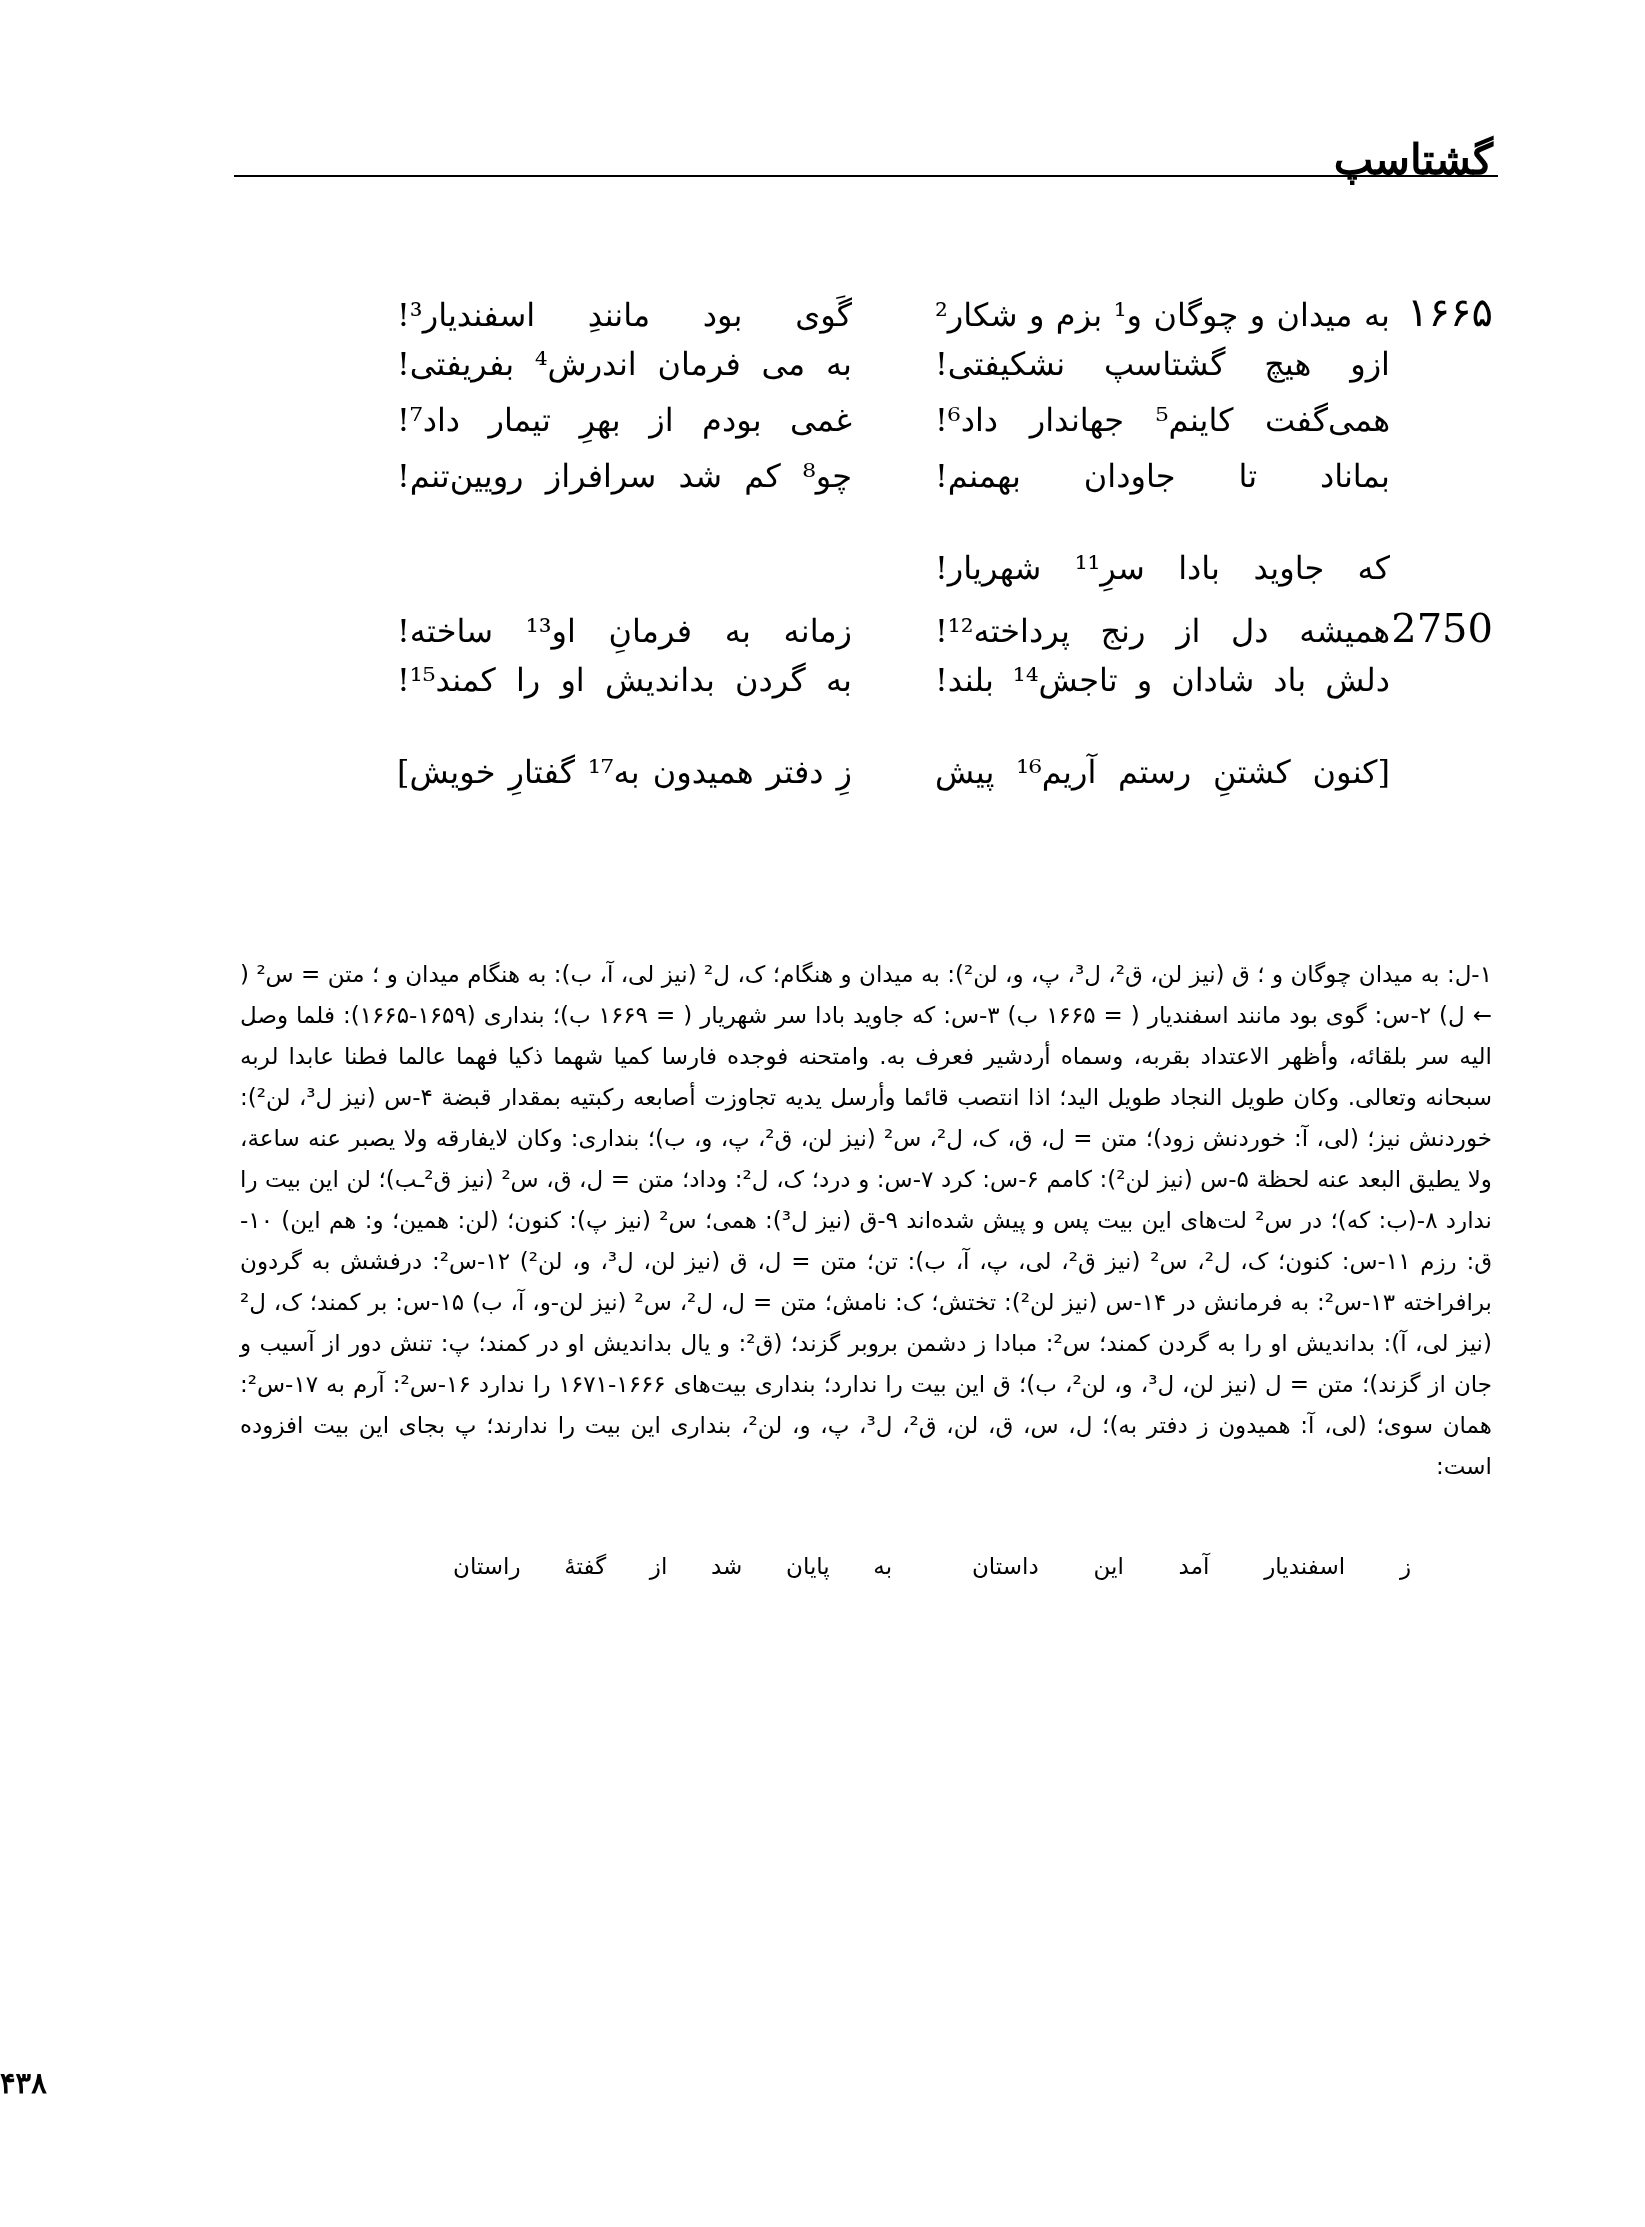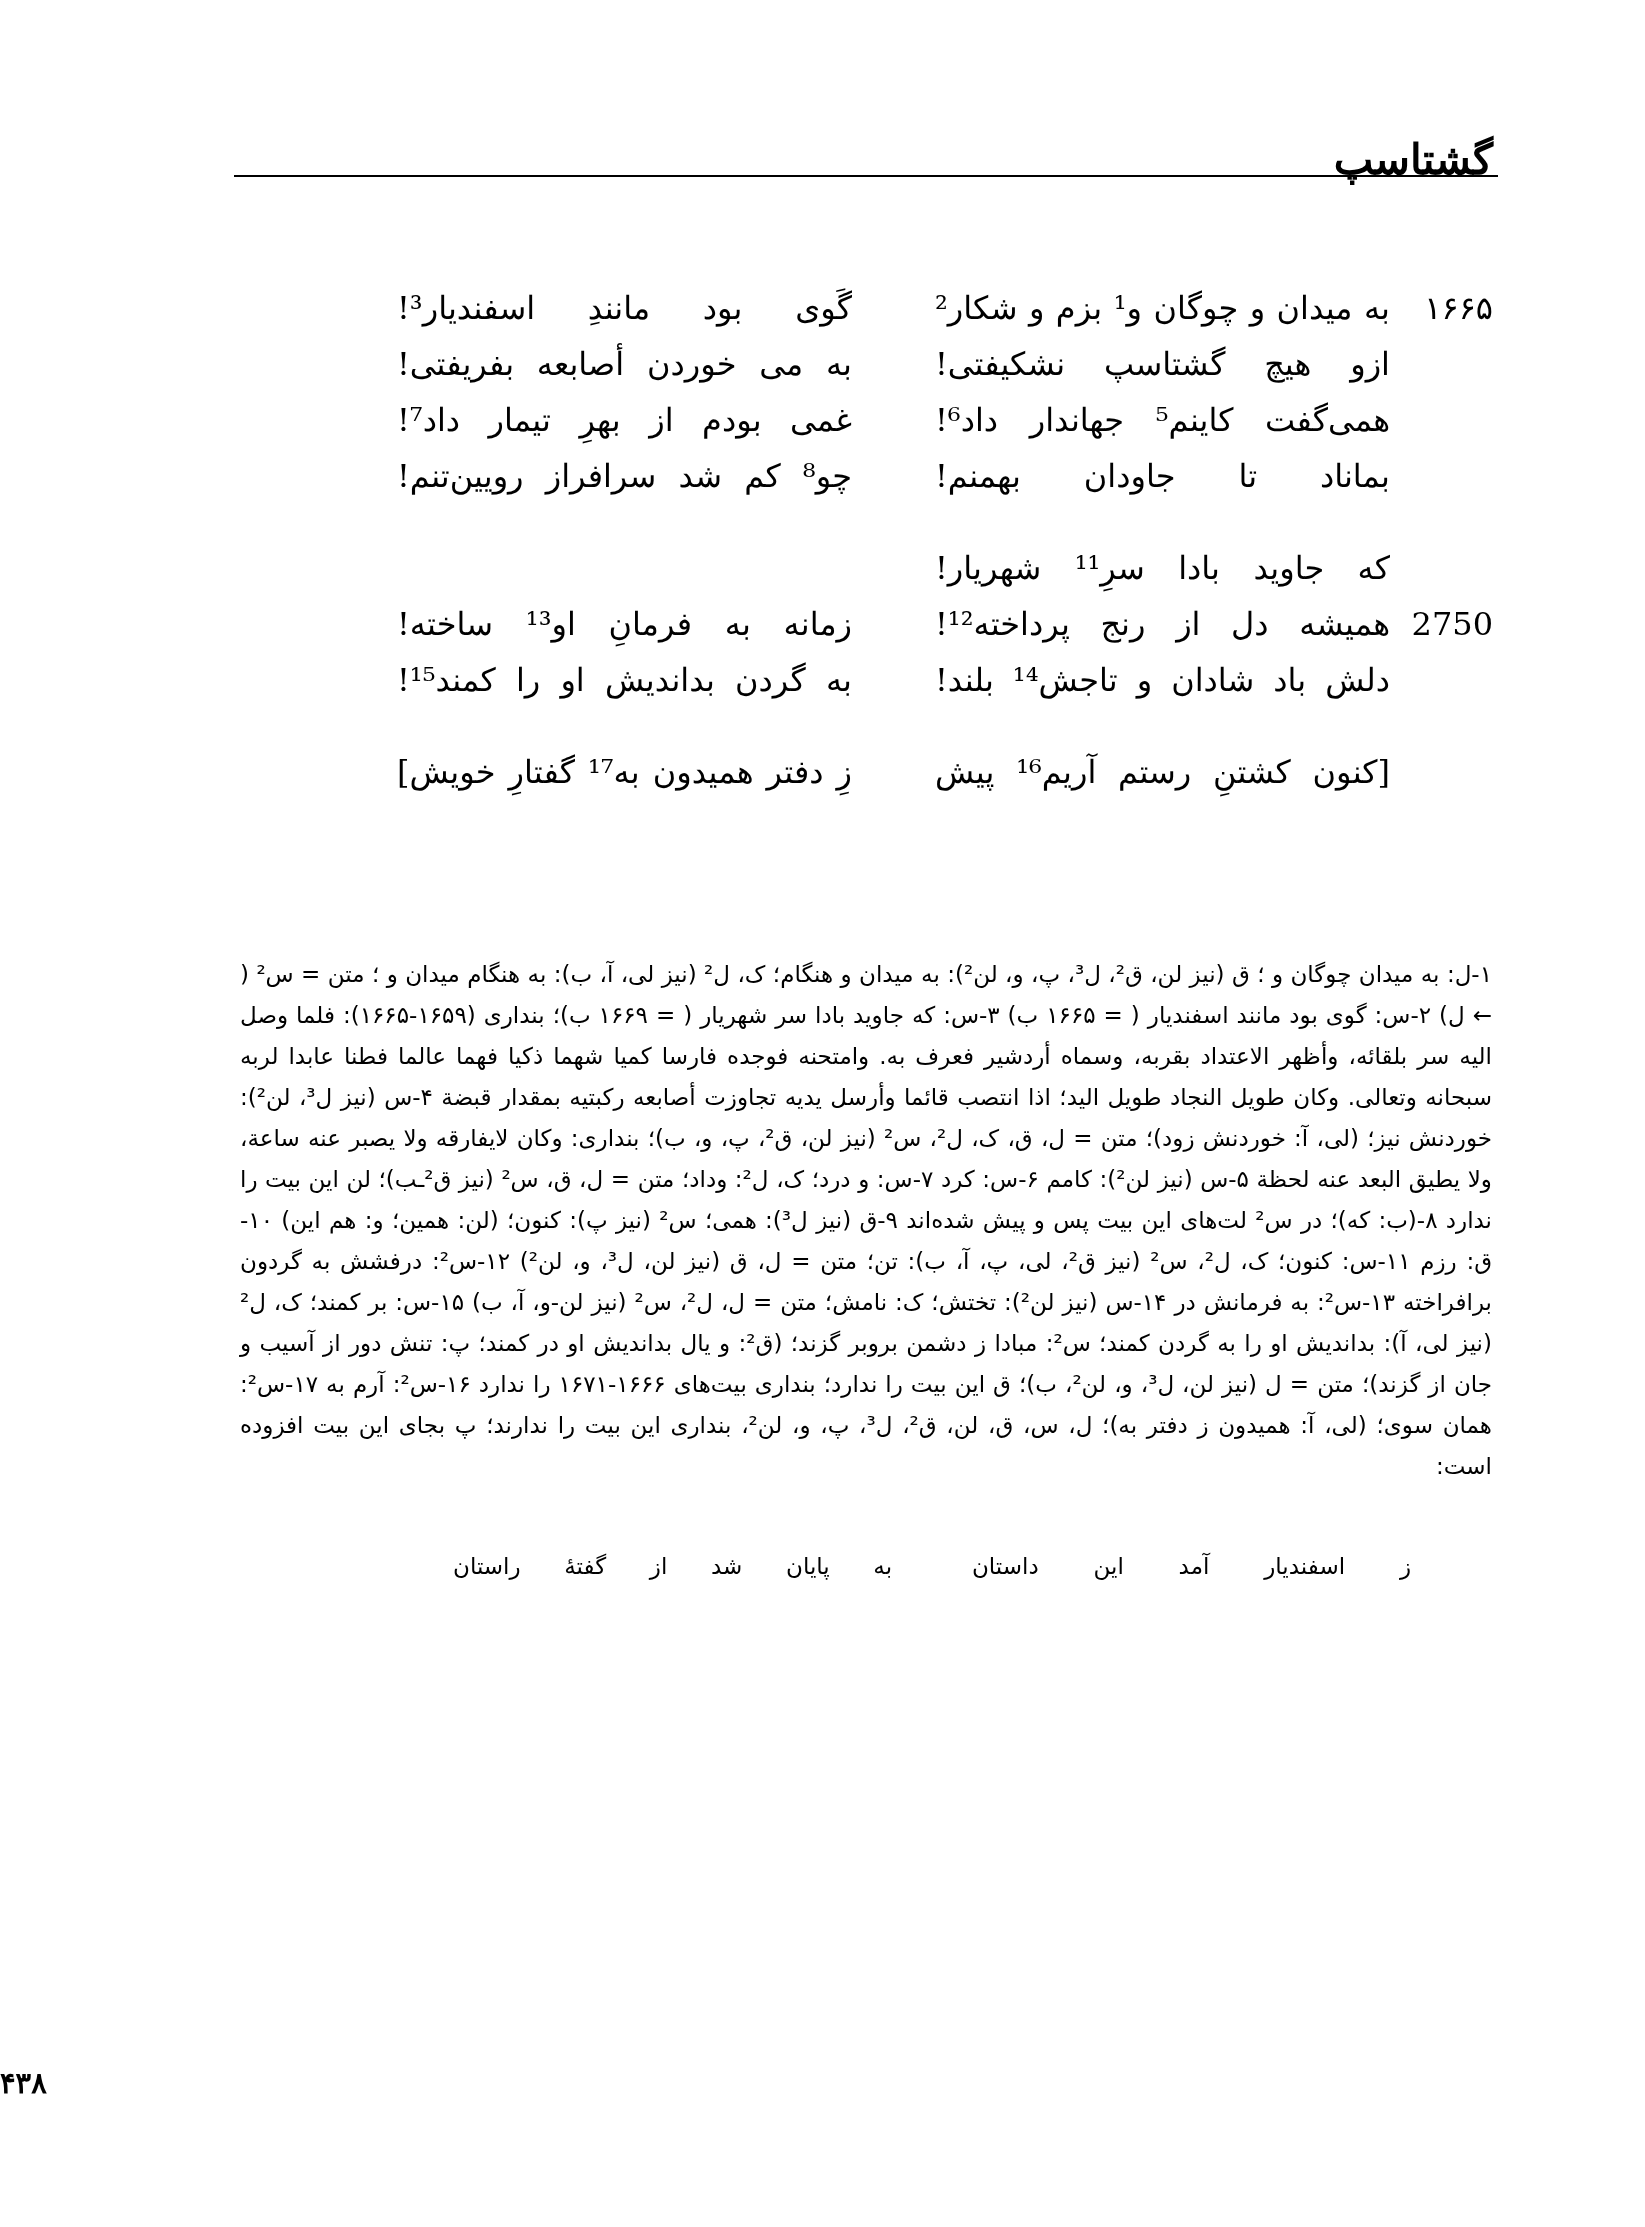--- a/index.html
+++ b/index.html
@@ -18,21 +18,21 @@
   .verses {
     position: absolute; left: 331px; right: 152px; top: 289px;
     direction: rtl;
   }
   .stanza { margin-bottom: 36px; }
   .verse {
     display: flex; flex-direction: row; align-items: baseline;
     height: 56px; font-size: 32px;
   }
   .verse-num {
-    width: 103px; text-align: right; flex: 0 0 103px; font-size: 32px;
+    width: 103px; text-align: right; flex: 0 0 103px; font-size: 40px;
   }
   .hemistich {
     flex: 0 0 455px; text-align: justify; text-align-last: justify;
     white-space: nowrap;
   }
   .hemistich.right { margin-left: 83px; }
   .hemistich.left { }
   .footnotes {
     position: absolute; left: 240px; right: 153px; top: 954px;
     direction: rtl; font-size: 23px; line-height: 41px;
@@ -58,21 +58,21 @@
 <div class="verses">
   <div class="stanza">
     <div class="verse">
       <span class="verse-num">۱۶۶۵</span>
       <span class="hemistich right">به میدان و چوگان و¹ بزم و شکار²</span>
       <span class="hemistich left">گَوی بود مانندِ اسفندیار³!</span>
     </div>
     <div class="verse">
       <span class="verse-num"></span>
       <span class="hemistich right">ازو هیچ گشتاسپ نشکیفتی!</span>
-      <span class="hemistich left">به می خوردن أصابعه بفریفتی!</span>
+      <span class="hemistich left">به می فرمان اندرش⁴ بفریفتی!</span>
     </div>
     <div class="verse">
       <span class="verse-num"></span>
       <span class="hemistich right">همی‌گفت کاینم⁵ جهاندار داد⁶!</span>
       <span class="hemistich left">غمی بودم از بهرِ تیمار داد⁷!</span>
     </div>
     <div class="verse">
       <span class="verse-num"></span>
       <span class="hemistich right">بماناد تا جاودان بهمنم!</span>
       <span class="hemistich left">چو⁸ کم شد سرافراز رویین‌تنم!</span>

